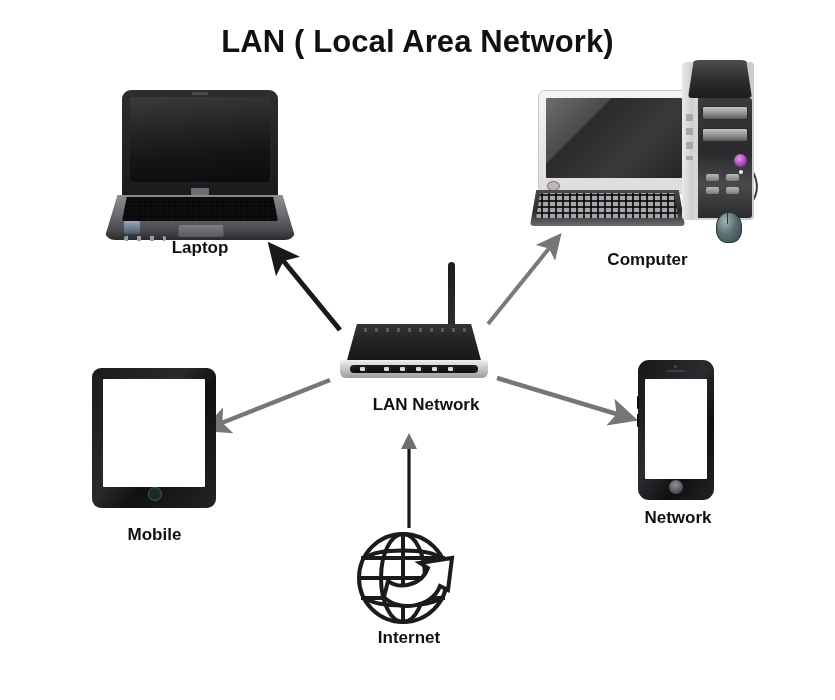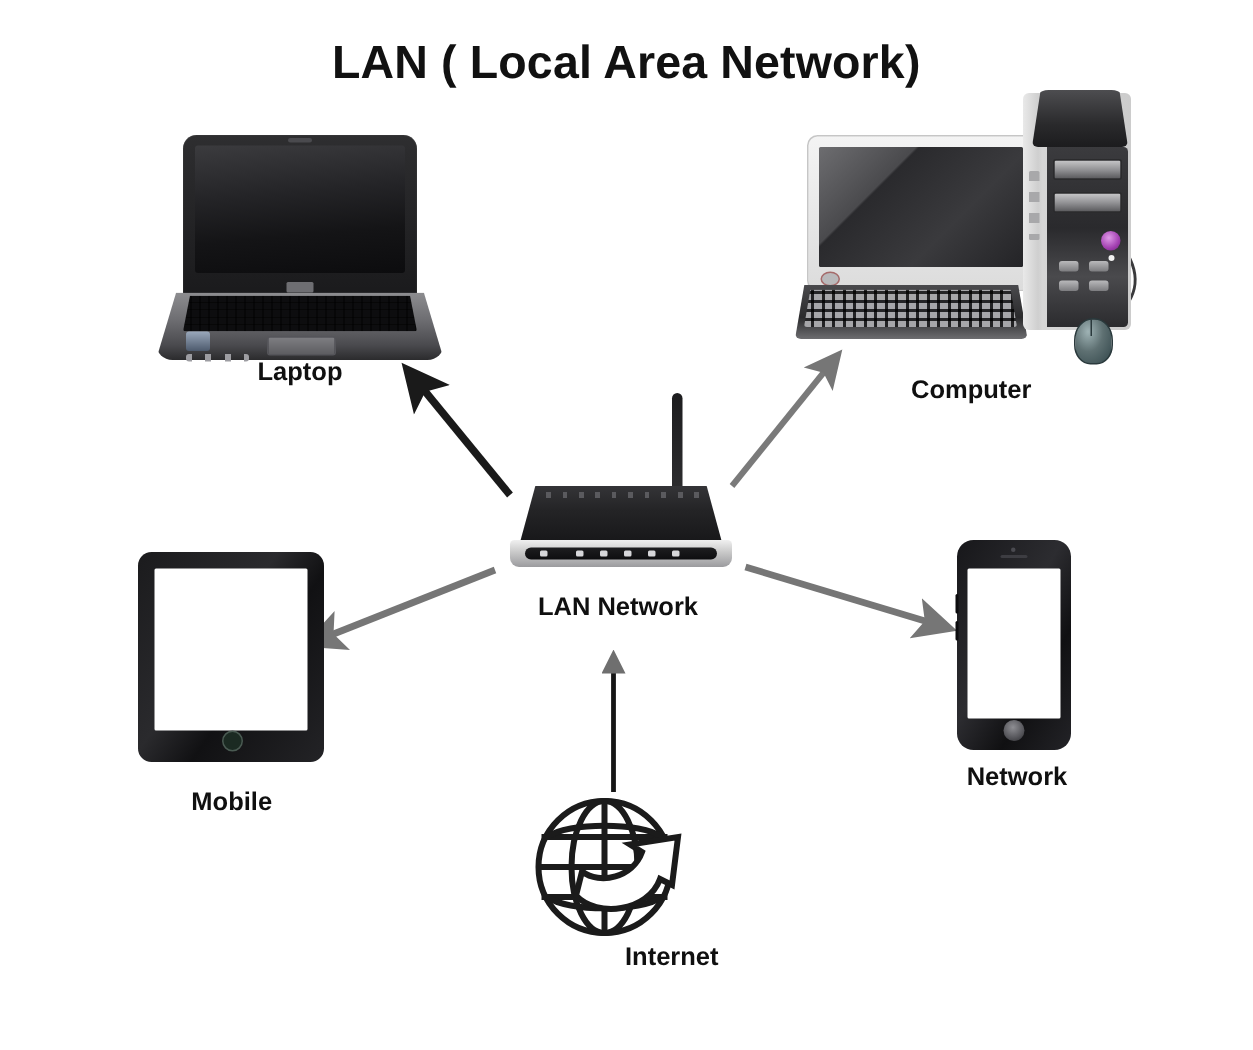--- a/index.html
+++ b/index.html
@@ -603,21 +603,21 @@
     <div class="vents"></div>
     <div class="frontband"></div>
     <div class="ledstrip"></div>
     <div class="led" style="left:22px;"></div>
     <div class="led" style="left:46px;"></div>
     <div class="led" style="left:62px;"></div>
     <div class="led" style="left:78px;"></div>
     <div class="led" style="left:94px;"></div>
     <div class="led" style="left:110px;"></div>
   </div>
-  <div class="node-label" style="left:327px; top:395px; width:170px;">LAN Network</div>
+  <div class="node-label" style="left:341px; top:395px; width:170px;">LAN Network</div>
 
   <div id="tablet">
     <div class="frame">
       <div class="screen"></div>
       <div class="home"></div>
     </div>
   </div>
   <div class="node-label" style="left:82px; top:525px; width:145px;">Mobile</div>
 
   <div id="mobile">
@@ -641,16 +641,16 @@
         <path d="M13,30 H97"></path>
         <line x1="11" y1="50" x2="99" y2="50"></line>
         <path d="M13,70 H97"></path>
         <path d="M17,30 C30,20 80,20 93,30"></path>
         <path d="M17,70 C30,80 80,80 93,70"></path>
       </g>
       <path d="M36,69 C50,84 84,80 92,58 L100,62 L104,30 L72,35 L80,40
                C74,57 52,62 40,53 Z" fill="#ffffff" stroke="#1b1b1b" stroke-width="4" stroke-linejoin="miter"></path>
     </svg>
   </div>
-  <div class="node-label" style="left:339px; top:628px; width:140px;text-align:right;">Internet</div>
+  <div class="node-label" style="left:339px; top:628px; width:140px;">Internet</div>
 
 
 </div>
 
 </body></html>

